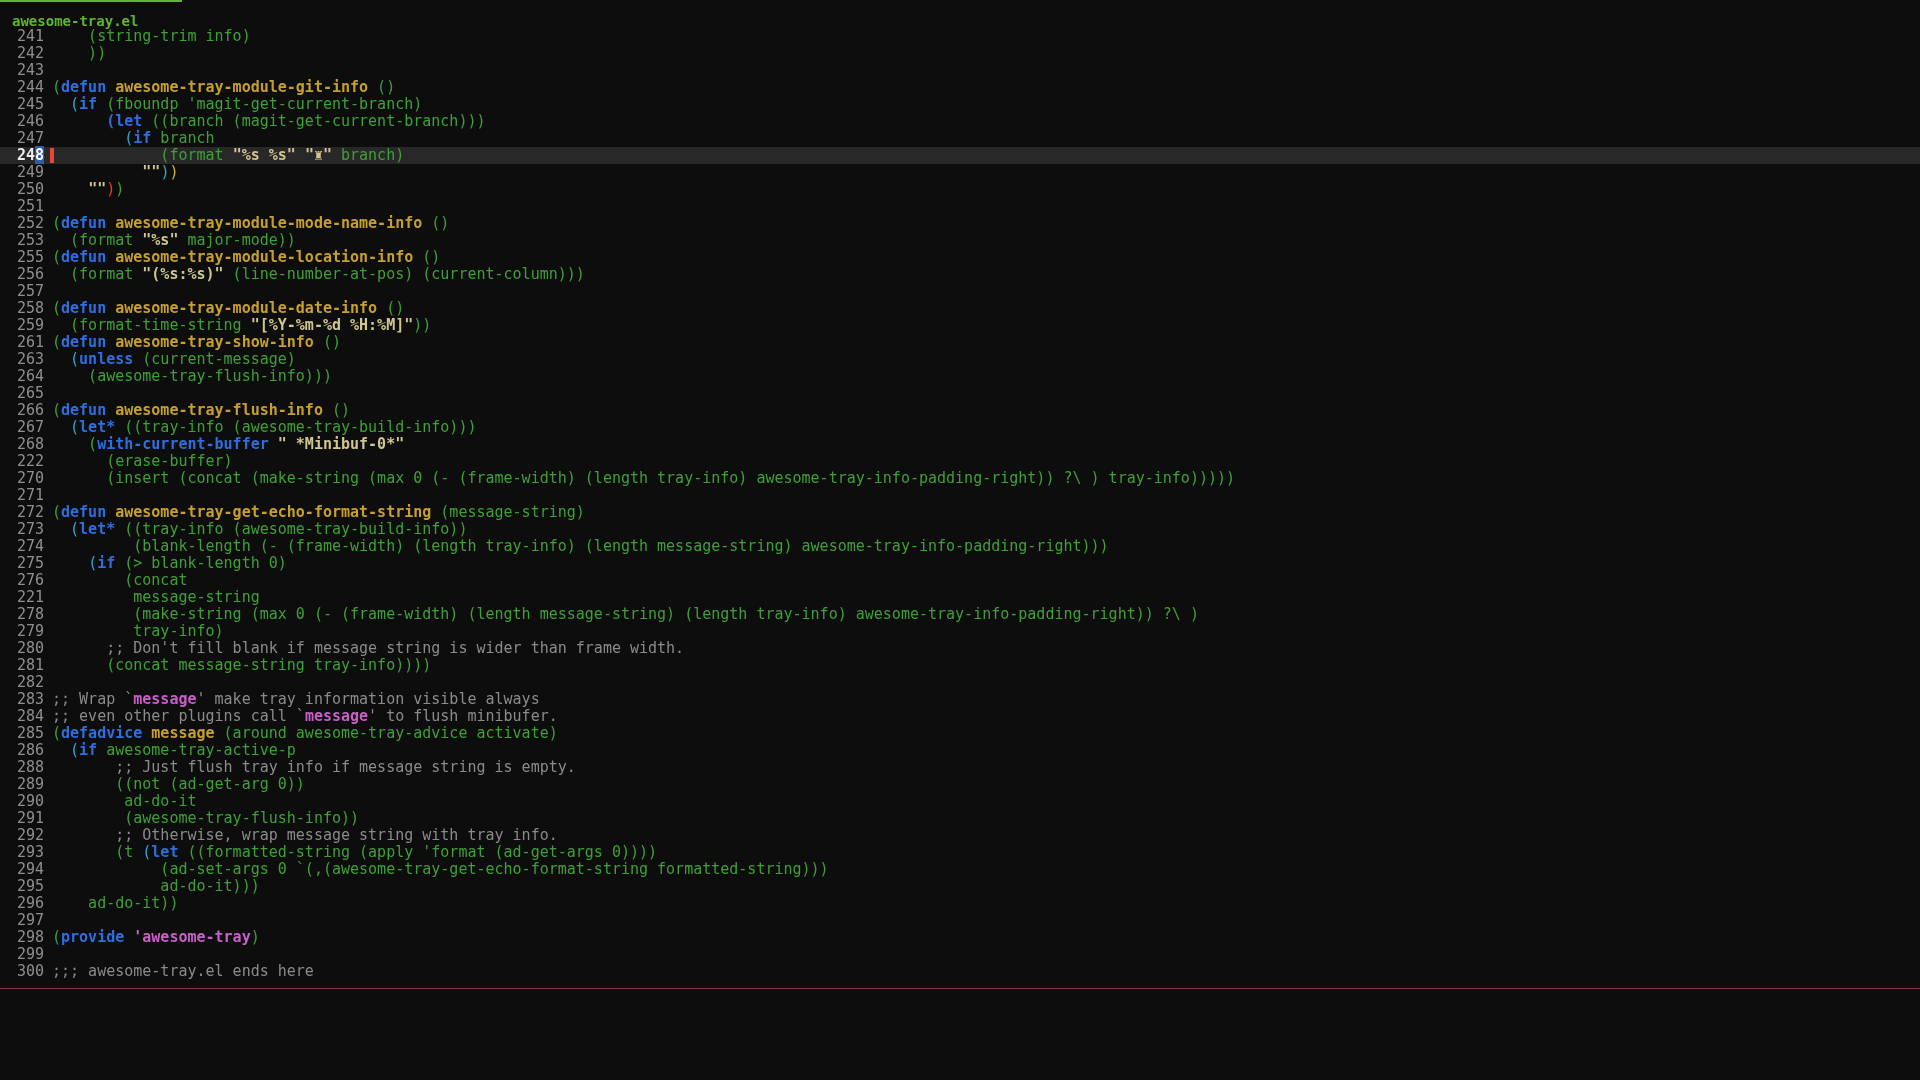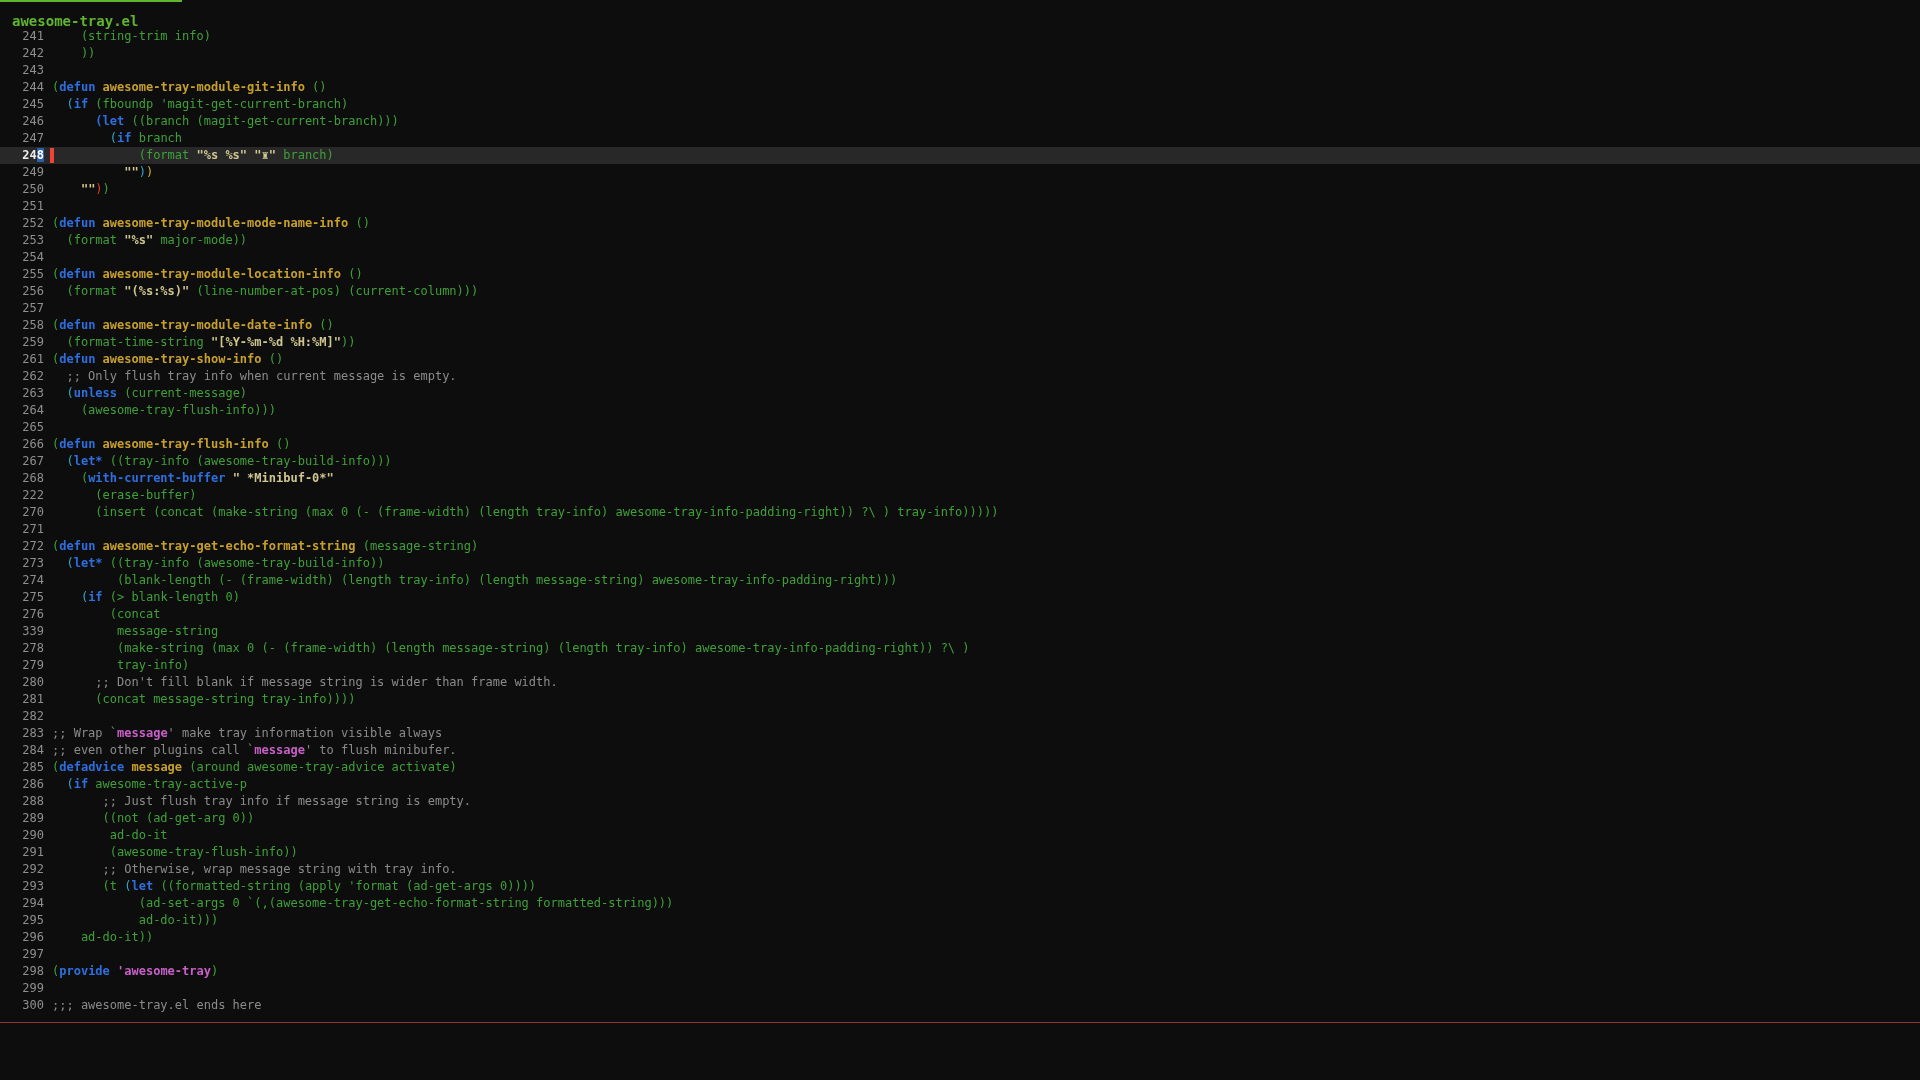--- a/index.html
+++ b/index.html
@@ -10,21 +10,21 @@
   }
   .header{height:28px;}
   .title{
     display:inline-block;
     border-top:2px solid var(--tgreen);
     padding:11px 44px 0 12px;
     color:var(--tgreen);
     font-size:14px;font-weight:bold;
   }
   .editor{position:relative;}
-  .line{position:relative;height:17px;line-height:17px;white-space:pre;font-size:12px;}
+  .line{position:relative;height:17px;line-height:17px;white-space:pre;font-size:15px;}
   .line.cur{background:var(--hl);}
   .ln{display:inline-block;width:44px;text-align:right;color:var(--lnum);}
   .line.cur .ln{color:#ededed;font-weight:bold;}
   .lnhl{background:var(--lnhlbg);color:#ffffff;}
   .code{margin-left:8px;}
   .cursor{position:absolute;left:50px;top:1px;height:15px;width:4px;background:var(--cursor);}
   .t-g{color:var(--green);}
   .t-b{color:var(--blue);font-weight:bold;}
   .t-c{color:var(--cyan);}
   .t-y{color:var(--yellow);}
@@ -53,43 +53,41 @@
     <div class="line"><span class="ln">244</span><span class="code"><span class="t-g">(</span><span class="t-b">defun</span><span class="t-g"> </span><span class="t-f">awesome-tray-module-git-info</span><span class="t-g"> ()</span></span></div>
     <div class="line"><span class="ln">245</span><span class="code"><span class="t-g">  </span><span class="t-c">(</span><span class="t-b">if</span><span class="t-g"> (fboundp 'magit-get-current-branch)</span></span></div>
     <div class="line"><span class="ln">246</span><span class="code"><span class="t-g">      </span><span class="t-b">(let</span><span class="t-g"> ((branch (magit-get-current-branch)))</span></span></div>
     <div class="line"><span class="ln">247</span><span class="code"><span class="t-g">        </span><span class="t-c">(</span><span class="t-b">if</span><span class="t-g"> branch</span></span></div>
     <div class="line cur"><span class="ln">24<span class="lnhl">8</span></span><span class="cursor"></span><span class="code"><span class="t-g">            (format </span><span class="t-s">"%s %s"</span><span class="t-g"> </span><span class="t-s">"♜"</span><span class="t-g"> branch)</span></span></div>
     <div class="line"><span class="ln">249</span><span class="code"><span class="t-g">          </span><span class="t-s">""</span><span class="t-c">)</span><span class="t-y">)</span></span></div>
     <div class="line"><span class="ln">250</span><span class="code"><span class="t-g">    </span><span class="t-s">""</span><span class="t-r">)</span><span class="t-g">)</span></span></div>
     <div class="line"><span class="ln">251</span><span class="code"></span></div>
     <div class="line"><span class="ln">252</span><span class="code"><span class="t-g">(</span><span class="t-b">defun</span><span class="t-g"> </span><span class="t-f">awesome-tray-module-mode-name-info</span><span class="t-g"> ()</span></span></div>
     <div class="line"><span class="ln">253</span><span class="code"><span class="t-g">  (format </span><span class="t-s">"%s"</span><span class="t-g"> major-mode))</span></span></div>
-    <div class="line"><span class="ln">254</span><span class="code"></span></div>
     <div class="line"><span class="ln">255</span><span class="code"><span class="t-g">(</span><span class="t-b">defun</span><span class="t-g"> </span><span class="t-f">awesome-tray-module-location-info</span><span class="t-g"> ()</span></span></div>
     <div class="line"><span class="ln">256</span><span class="code"><span class="t-g">  (format </span><span class="t-s">"(%s:%s)"</span><span class="t-g"> (line-number-at-pos) (current-column)))</span></span></div>
     <div class="line"><span class="ln">257</span><span class="code"></span></div>
     <div class="line"><span class="ln">258</span><span class="code"><span class="t-g">(</span><span class="t-b">defun</span><span class="t-g"> </span><span class="t-f">awesome-tray-module-date-info</span><span class="t-g"> ()</span></span></div>
     <div class="line"><span class="ln">259</span><span class="code"><span class="t-g">  (format-time-string </span><span class="t-s">"[%Y-%m-%d %H:%M]"</span><span class="t-g">))</span></span></div>
     <div class="line"><span class="ln">261</span><span class="code"><span class="t-g">(</span><span class="t-b">defun</span><span class="t-g"> </span><span class="t-f">awesome-tray-show-info</span><span class="t-g"> ()</span></span></div>
-    <div class="line"><span class="ln">262</span><span class="code"><span class="t-d">  ;; Only flush tray info when current message is empty.</span></span></div>
     <div class="line"><span class="ln">263</span><span class="code"><span class="t-g">  </span><span class="t-c">(</span><span class="t-b">unless</span><span class="t-g"> (current-message)</span></span></div>
     <div class="line"><span class="ln">264</span><span class="code"><span class="t-g">    (awesome-tray-flush-info)))</span></span></div>
     <div class="line"><span class="ln">265</span><span class="code"></span></div>
     <div class="line"><span class="ln">266</span><span class="code"><span class="t-g">(</span><span class="t-b">defun</span><span class="t-g"> </span><span class="t-f">awesome-tray-flush-info</span><span class="t-g"> ()</span></span></div>
     <div class="line"><span class="ln">267</span><span class="code"><span class="t-g">  </span><span class="t-c">(</span><span class="t-b">let*</span><span class="t-g"> ((tray-info (awesome-tray-build-info)))</span></span></div>
     <div class="line"><span class="ln">268</span><span class="code"><span class="t-g">    (</span><span class="t-b">with-current-buffer</span><span class="t-g"> </span><span class="t-s">" *Minibuf-0*"</span></span></div>
     <div class="line"><span class="ln">222</span><span class="code"><span class="t-g">      (erase-buffer)</span></span></div>
     <div class="line"><span class="ln">270</span><span class="code"><span class="t-g">      (insert (concat (make-string (max 0 (- (frame-width) (length tray-info) awesome-tray-info-padding-right)) ?\ ) tray-info)))))</span></span></div>
     <div class="line"><span class="ln">271</span><span class="code"></span></div>
     <div class="line"><span class="ln">272</span><span class="code"><span class="t-g">(</span><span class="t-b">defun</span><span class="t-g"> </span><span class="t-f">awesome-tray-get-echo-format-string</span><span class="t-g"> (message-string)</span></span></div>
     <div class="line"><span class="ln">273</span><span class="code"><span class="t-g">  </span><span class="t-c">(</span><span class="t-b">let*</span><span class="t-g"> ((tray-info (awesome-tray-build-info))</span></span></div>
     <div class="line"><span class="ln">274</span><span class="code"><span class="t-g">         (blank-length (- (frame-width) (length tray-info) (length message-string) awesome-tray-info-padding-right)))</span></span></div>
     <div class="line"><span class="ln">275</span><span class="code"><span class="t-g">    </span><span class="t-c">(</span><span class="t-b">if</span><span class="t-g"> (&gt; blank-length 0)</span></span></div>
     <div class="line"><span class="ln">276</span><span class="code"><span class="t-g">        (concat</span></span></div>
-    <div class="line"><span class="ln">339</span><span class="code"><span class="t-g">         message-string</span></span></div>
+    <div class="line"><span class="ln">221</span><span class="code"><span class="t-g">         message-string</span></span></div>
     <div class="line"><span class="ln">278</span><span class="code"><span class="t-g">         (make-string (max 0 (- (frame-width) (length message-string) (length tray-info) awesome-tray-info-padding-right)) ?\ )</span></span></div>
     <div class="line"><span class="ln">279</span><span class="code"><span class="t-g">         tray-info)</span></span></div>
     <div class="line"><span class="ln">280</span><span class="code"><span class="t-d">      ;; Don't fill blank if message string is wider than frame width.</span></span></div>
     <div class="line"><span class="ln">281</span><span class="code"><span class="t-g">      (concat message-string tray-info))))</span></span></div>
     <div class="line"><span class="ln">282</span><span class="code"></span></div>
     <div class="line"><span class="ln">283</span><span class="code"><span class="t-d">;; Wrap `</span><span class="t-m">message</span><span class="t-d">' make tray information visible always</span></span></div>
     <div class="line"><span class="ln">284</span><span class="code"><span class="t-d">;; even other plugins call `</span><span class="t-m">message</span><span class="t-d">' to flush minibufer.</span></span></div>
     <div class="line"><span class="ln">285</span><span class="code"><span class="t-g">(</span><span class="t-b">defadvice</span><span class="t-g"> </span><span class="t-f">message</span><span class="t-g"> (around awesome-tray-advice activate)</span></span></div>
     <div class="line"><span class="ln">286</span><span class="code"><span class="t-g">  </span><span class="t-c">(</span><span class="t-b">if</span><span class="t-g"> awesome-tray-active-p</span></span></div>
     <div class="line"><span class="ln">288</span><span class="code"><span class="t-d">       ;; Just flush tray info if message string is empty.</span></span></div>

